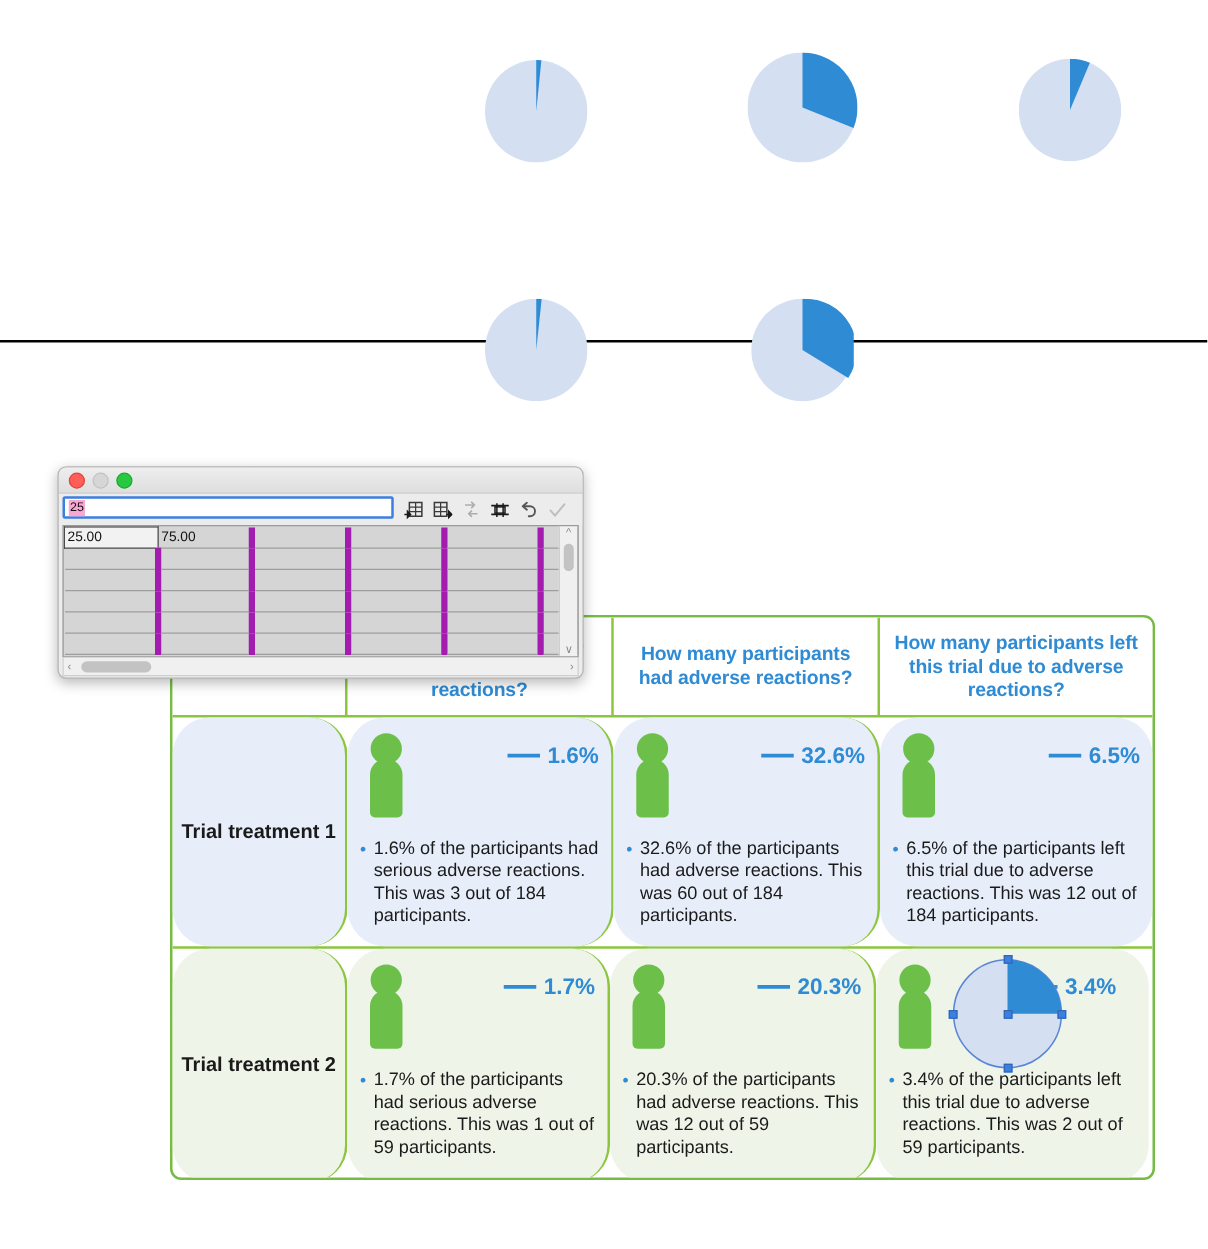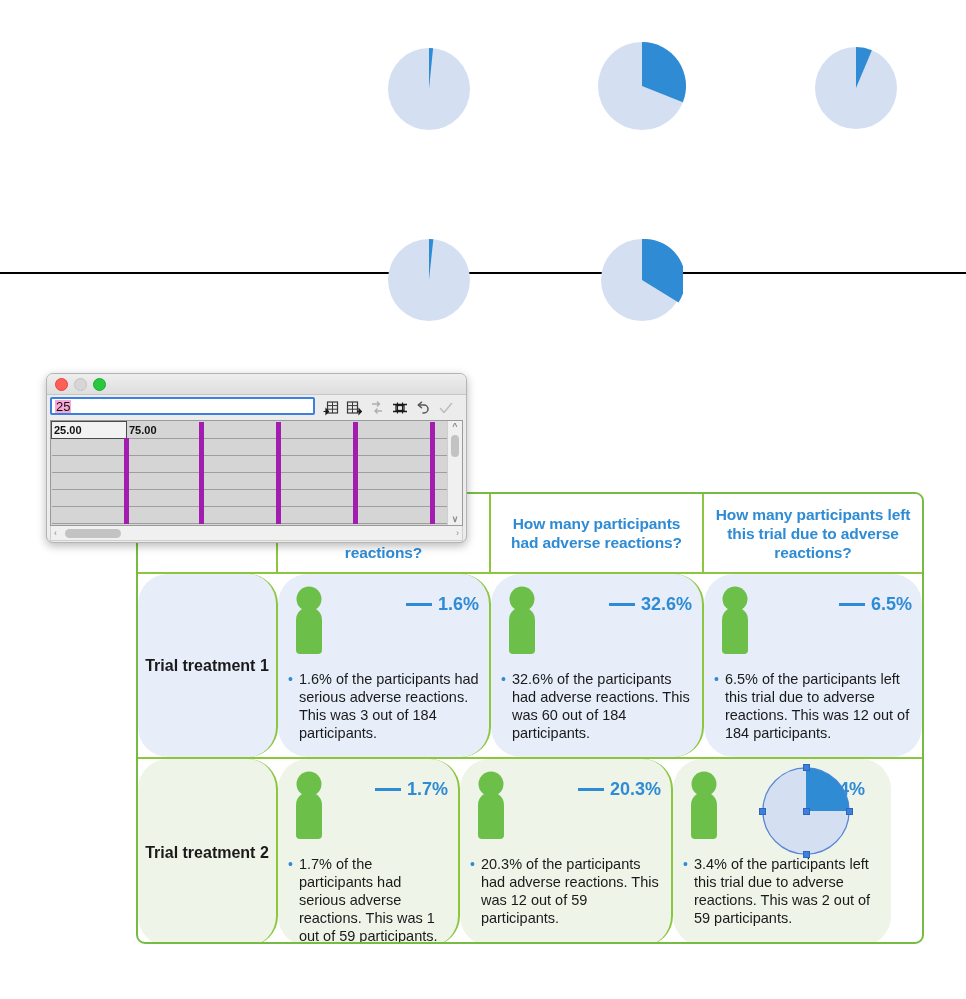--- a/index.html
+++ b/index.html
@@ -34,21 +34,21 @@
   .tl.gray{background:#d6d6d6;border:1px solid #c2c2c2;}
   .tl.green{background:#28c840;border:1px solid #1dab2e;}
 
   .win-toolrow{display:flex;align-items:stretch;height:22px;background:#ececec;padding:2px 3px 1px 3px;}
   .formula-input{
     flex:0 0 auto;width:265px;height:18px;
     background:#ffffff;border:2px solid #3b7fe0;border-radius:2px;
     display:flex;align-items:center;padding-left:3px;box-sizing:border-box;
   }
   .formula-val{
-    font-size:13px;color:#111;background:#f9a8d4;
+    font-size:10px;color:#111;background:#f9a8d4;
     font-family:"Liberation Sans", sans-serif;line-height:13px;
     padding:0 1px;
   }
   .toolbtns{display:flex;align-items:center;gap:7px;padding-left:8px;}
   .toolbtns svg{display:block;}
 
   .grid-wrap{position:relative;margin:0 3px;border:1px solid #9a9a9a;background:#d5d5d5;overflow:hidden;}
   table.grid{border-collapse:collapse;table-layout:fixed;width:100%;}
   table.grid td{
     border-right:5px solid #a21caf;
@@ -226,21 +226,21 @@
       </div>
     </div>
   </div>
   <div class="rowsep"></div>
 
   <div class="rt-row rt-body row2" style="height:187px;">
     <div class="rt-cell trial-label" style="width:140px;">
       <span>Trial treatment 2</span>
     </div>
 
-    <div class="rt-cell datacell" style="width:182px;">
+    <div class="rt-cell datacell" style="width:210px;">
       <div class="topline">
         <svg class="person" viewBox="0 0 42 72">
           <circle cx="21" cy="13" r="12.5" fill="#6cc04a"></circle>
           <path d="M8,34 a13,13 0 0 1 26,0 v30 a4,4 0 0 1 -4,4 h-18 a4,4 0 0 1 -4,-4 z" fill="#6cc04a"></path>
         </svg>
         <div class="pctwrap">
           <span class="dash"></span>
           <span class="pct">1.7%</span>
         </div>
       </div>
@@ -345,21 +345,21 @@
         <path d="M4,5 h5 a4,4 0 0 1 0,8 h-1" fill="none" stroke="#555" stroke-width="1.5" stroke-linecap="round"></path>
         <path d="M6.5,2.2 L3.2,5 L6.5,7.8" fill="none" stroke="#555" stroke-width="1.5" stroke-linecap="round" stroke-linejoin="round"></path>
       </svg>
 
       <svg width="16" height="16" viewBox="0 0 16 16" opacity=".35">
         <path d="M2.5,8.5 L6,12.5 L13.5,3.5" fill="none" stroke="#6a6a6a" stroke-width="1.6" stroke-linecap="round" stroke-linejoin="round"></path>
       </svg>
     </div>
   </div>
 
-  <div class="grid-wrap" style="height:104px;font-weight:bold;">
+  <div class="grid-wrap" style="height:104px;">
     <table class="grid">
       <tbody>
           <tr>
         <td class="sel" style="width:70px;">25.00</td>
         <td style="width:68px;">75.00</td>
         <td style="width:68px;"></td>
         <td style="width:68px;"></td>
         <td style="width:68px;"></td>
         <td></td>
       </tr>

